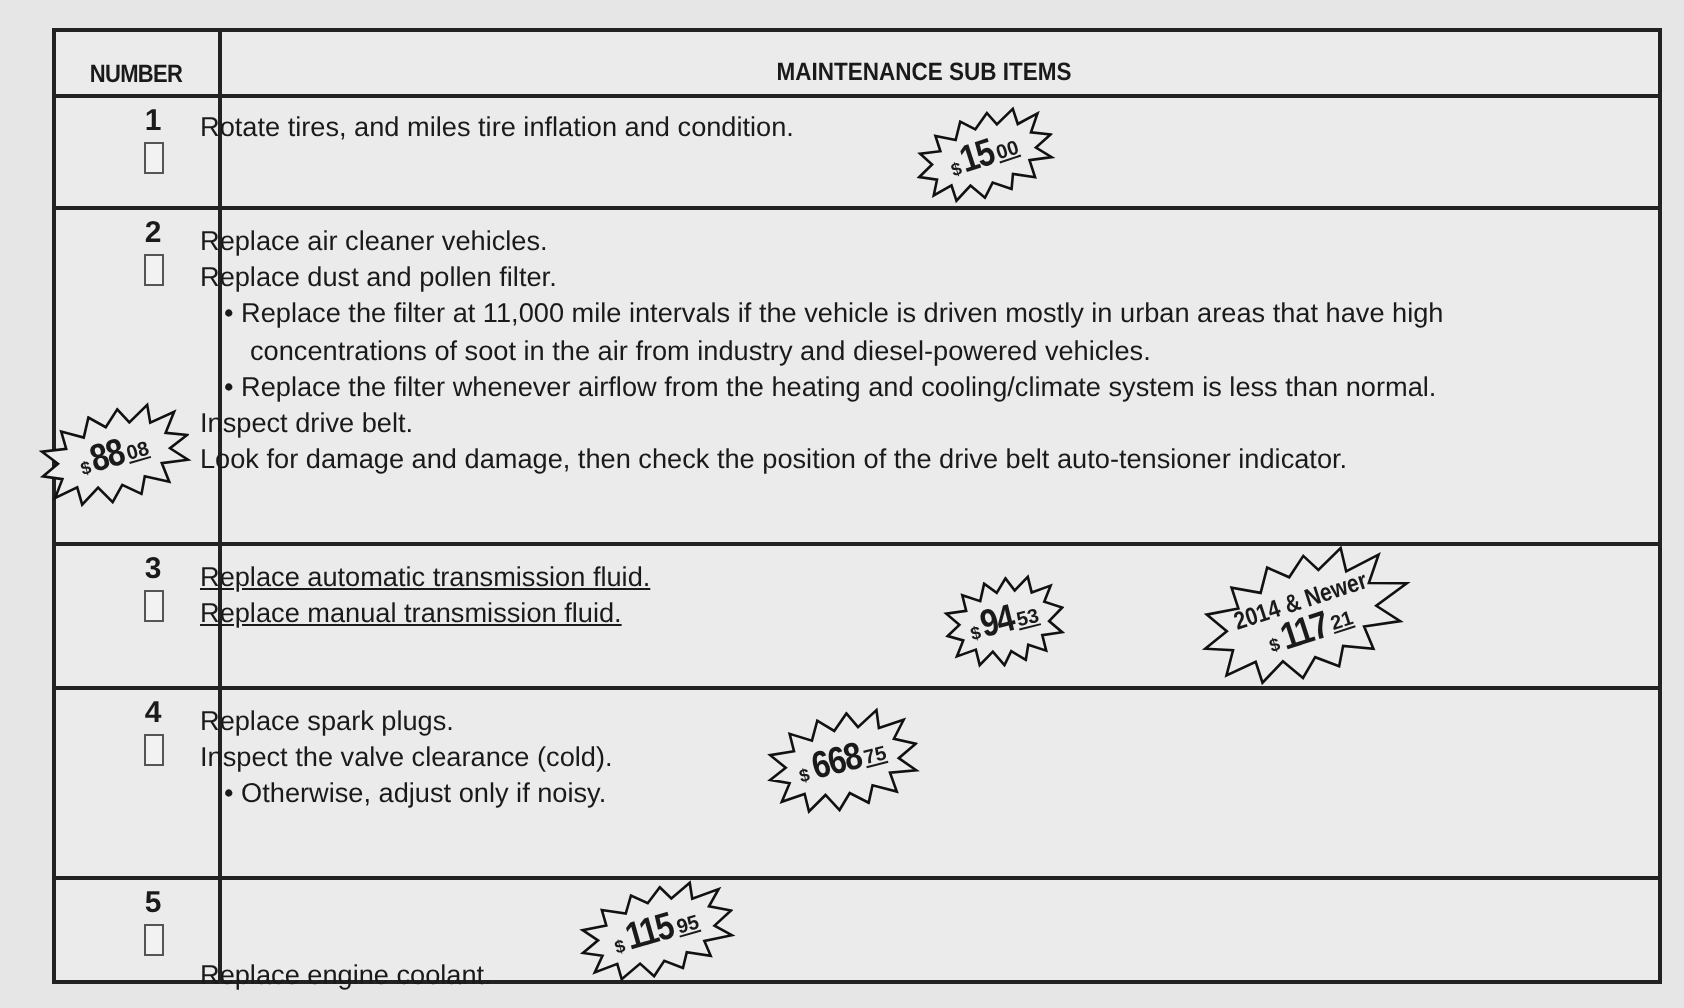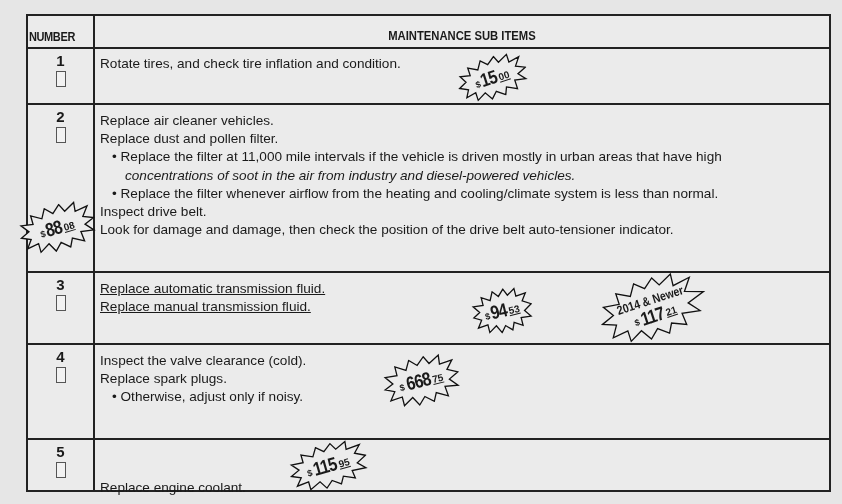--- a/index.html
+++ b/index.html
@@ -9,31 +9,31 @@
     font-family:"Liberation Sans", sans-serif;
     color:#1a1a1a;
   }
   .sheet {
     position:absolute; left:26px; top:14px; width:805px; height:478px;
     border:2.5px solid #222; box-sizing:border-box; background:#ebebeb;
   }
   .row { position:absolute; left:0; right:0; border-top:2.5px solid #222; box-sizing:border-box; }
   .row.first { border-top:none; }
   .numcol {
-    position:absolute; left:0; top:0; bottom:0; width:67px;
+    position:absolute; left:16px; top:0; bottom:0; width:67px;
     border-right:2.5px solid #222; box-sizing:border-box; text-align:center;
   }
   .desc { position:absolute; left:72px; top:0; right:6px; font-size:13.6px; line-height:18.2px; }
   .hdr-num { font-family:"Liberation Sans Narrow","Liberation Sans",sans-serif; font-weight:bold; font-size:12.5px; letter-spacing:-0.4px; padding-top:14px; transform:scaleX(0.88); transform-origin:left; text-align:left; padding-left:1px; }
   .hdr-title { position:absolute; left:67px; right:0; top:13px; text-align:center; font-weight:bold; font-size:12.5px; transform:scaleX(0.9); }
   .num { font-weight:bold; font-size:15px; margin-top:4px; line-height:16px; }
   .chk { display:block; margin:2px auto 0; width:10px; height:16px; border:1px solid #555; background:#f2f2f2; box-sizing:border-box; }
   .line { white-space:nowrap; }
   .bullet { padding-left:12px; }
-  .cont { padding-left:25px;font-style:italic; }
+  .cont { padding-left:25px; }
   .burst { position:absolute; }
   .burst svg { position:absolute; left:0; top:0; }
   .burst .lbl { position:absolute; left:0; top:0; width:100%; height:100%; display:flex; align-items:center; justify-content:center; font-weight:bold; font-family:"Liberation Sans", sans-serif; }
   .dol { font-size:9px; vertical-align:top; position:relative; top:2px; }
   .big { font-size:19px; letter-spacing:-1px; transform:scaleX(0.85); display:inline-block; }
   .cents { font-size:10px; vertical-align:top; text-decoration:underline; position:relative; top:1px; }
 </style>
 </head>
 <body>
 
@@ -45,21 +45,21 @@
     </div>
     <div class="hdr-title">MAINTENANCE SUB ITEMS</div>
   </div>
 
   <div class="row" style="top:31px;height:56px;">
     <div class="numcol">
       <div class="num">1</div>
       <span class="chk"></span>
     </div>
     <div class="desc" style="top:6px;">
-      <div class="line">Rotate tires, and check tire inflation and condition.</div>
+      <div class="line">Rotate tires, and miles tire inflation and condition.</div>
     </div>
     <div class="burst" style="left:428px;top:8px;width:72px;height:42px;transform:rotate(-18deg);">
       <svg width="72" height="42" viewBox="0 0 72 42">
           <polygon points="2,21 10,17 6,10 16,12 16,4 25,9 30,1 36,7 44,1 47,8 57,3 57,11 68,9 62,17 71,21 62,25 68,32 57,30 57,39 47,34 44,41 36,35 30,41 25,33 16,38 16,30 6,32 10,25" fill="#ececec" stroke="#111" stroke-width="1.3"></polygon>
         </svg>
       <div class="lbl">
           <span class="dol">$</span>
           <span class="big">15</span>
           <span class="cents">00</span>
         </div>
@@ -121,22 +121,22 @@
       </div>
     </div>
   </div>
 
   <div class="row" style="top:327px;height:95px;">
     <div class="numcol">
       <div class="num">4</div>
       <span class="chk"></span>
     </div>
     <div class="desc" style="top:7px;">
+      <div class="line">Replace spark plugs.</div>
       <div class="line">Inspect the valve clearance (cold).</div>
-      <div class="line">Replace spark plugs.</div>
       <div class="line bullet">• Otherwise, adjust only if noisy.</div>
     </div>
     <div class="burst" style="left:354px;top:12px;width:78px;height:48px;transform:rotate(-14deg);">
       <svg width="78" height="48" viewBox="0 0 78 48">
           <polygon points="2,24 11,20 5,12 17,13 17,4 27,10 32,1 39,8 47,1 51,9 62,3 61,12 74,11 67,19 77,24 67,29 74,37 61,35 62,45 51,39 47,47 39,40 32,47 27,38 17,44 17,35 5,36 11,28" fill="#ececec" stroke="#111" stroke-width="1.3"></polygon>
         </svg>
       <div class="lbl">
           <span class="dol">$</span>
           <span class="big">668</span>
           <span class="cents">75</span>

